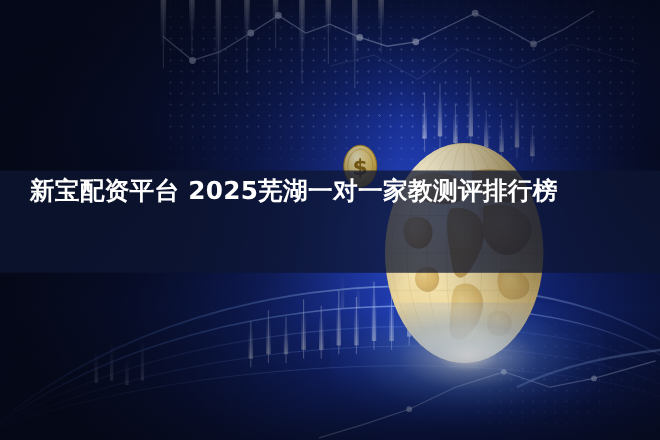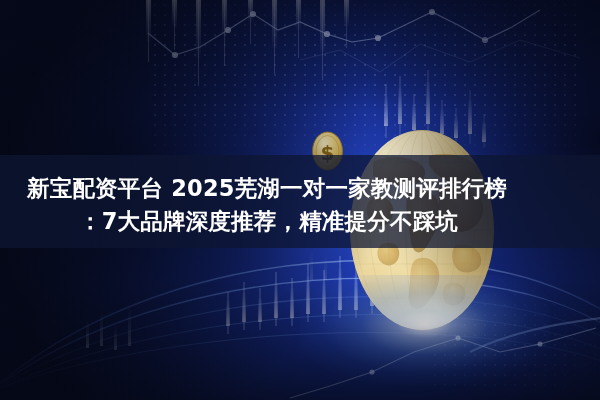--- a/index.html
+++ b/index.html
@@ -97,21 +97,21 @@
     position: absolute;
     left: 0; top: 155px;
     width: 600px; height: 93px;
     color: #ffffff;
     font-weight: 700;
     font-size: 22.5px;
     line-height: 38px;
     letter-spacing: 0.2px;
     white-space: nowrap;
   }
-  #headline-line1 { position: absolute; left: 27px;  top: 14px; }
+  #headline-line1 { position: absolute; left: 27px;  top: 0; }
   #headline-line2 { position: absolute; left: 79px;  top: 47px; }
 </style>
 </head>
 <body>
 
 <div id="banner">
 
   <div class="layer" id="bg-base"></div>
 
   <div class="layer" id="dot-grid"></div>
@@ -349,16 +349,15 @@
     <ellipse cx="18.5" cy="22" rx="11.5" ry="15.5" fill="none" stroke="#b3892a" stroke-opacity="0.55" stroke-width="0.8"></ellipse>
     <text x="18.5" y="30.5" text-anchor="middle" font-family="'DejaVu Sans','Liberation Sans',sans-serif" font-size="20" font-weight="700" fill="#8d6a14">$</text>
   </svg>
 
   <div class="layer" id="bg-vignette"></div>
 
   <div id="text-band"></div>
 
   <div id="headline">
     <div id="headline-line1">新宝配资平台 2025芜湖一对一家教测评排行榜</div>
-    <div id="headline-line2">：7大品牌深度推荐，精准提分不踩坑</div>
   </div>
 
 </div>
 
 </body></html>

